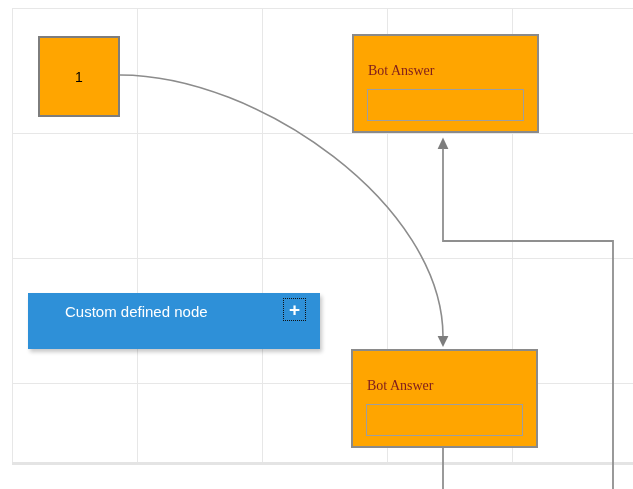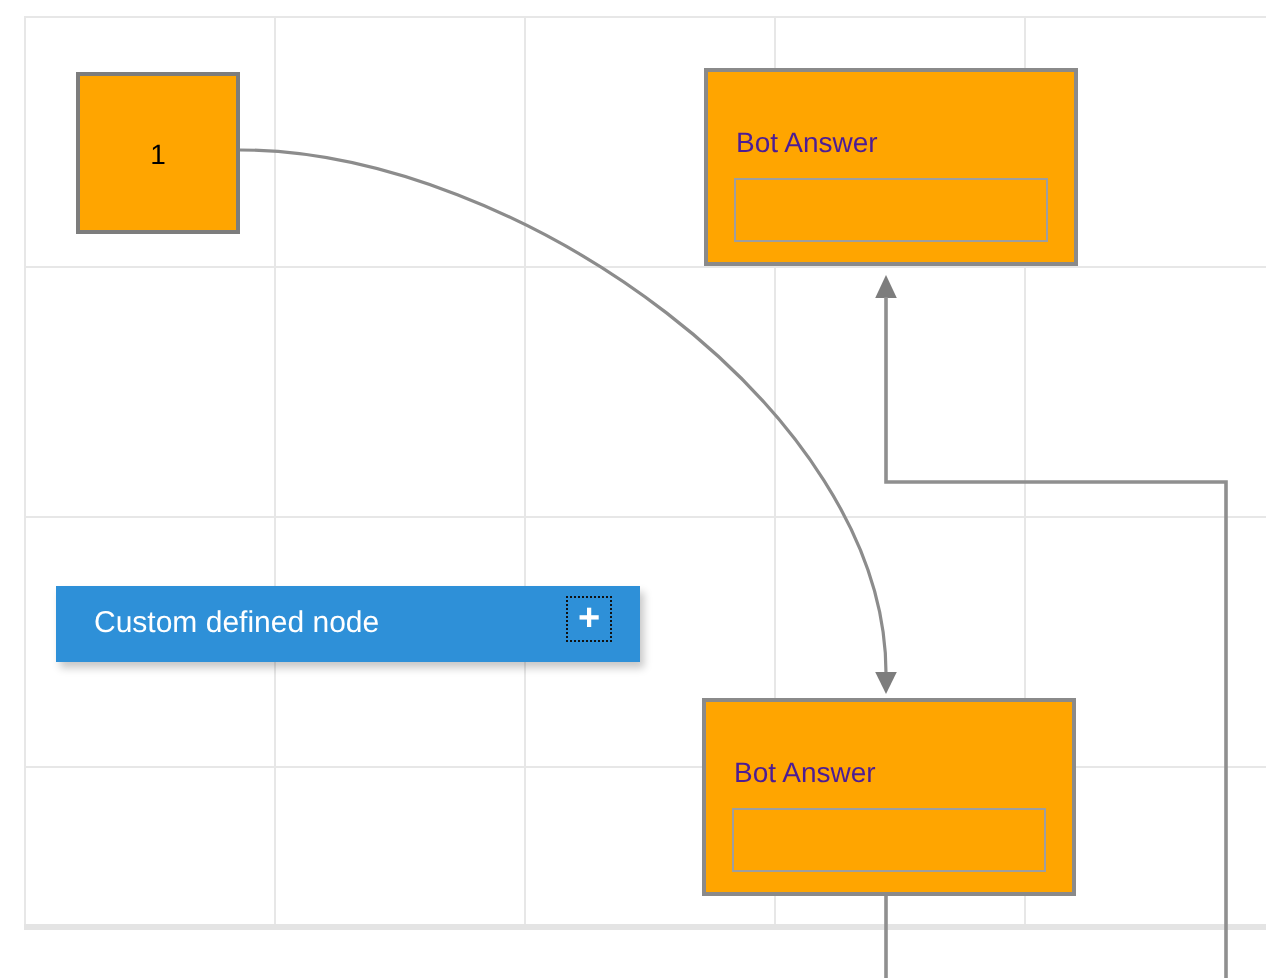--- a/index.html
+++ b/index.html
@@ -9,26 +9,26 @@
 
   .node{position:absolute;box-sizing:border-box;background:#ffa500;}
 
   .square{left:38px;top:36px;width:82px;height:81px;border:2px solid #7d7d7d;
           display:flex;align-items:center;justify-content:center;
           font-size:14px;color:#000;}
 
   .bot{width:187px;height:99px;border:2px solid #8a8a8a;}
   .bot-top{left:352px;top:34px;}
   .bot-bottom{left:351px;top:349px;}
-  .bot-title{position:absolute;left:14px;top:27px;font-size:14px;color:#4c1d95;white-space:nowrap;}
+  .bot-title{position:absolute;left:14px;top:27px;font-size:14px;color:#7f1d1d;white-space:nowrap;font-family:Liberation Serif, serif;}
   .bot-box{position:absolute;left:13px;top:53px;width:155px;height:30px;border:1px solid #9e9e9e;}
 
-  .custom{position:absolute;left:28px;top:293px;width:292px;height:38px;box-sizing:border-box;
+  .custom{position:absolute;left:28px;top:293px;width:292px;height:56px;box-sizing:border-box;
           background:#2e90d8;color:#ffffff;font-size:15px;line-height:38px;
-          padding-left:19px;box-shadow:2px 3px 4px rgba(0,0,0,0.22);}
+          padding-left:37px;box-shadow:2px 3px 4px rgba(0,0,0,0.22);}
   .custom-label{display:inline-block;}
   .add-handle{position:absolute;right:14px;top:5px;width:21px;height:21px;
               border:1px dotted #111111;display:flex;align-items:center;justify-content:center;}
   .plus{color:#ffffff;font-size:19px;font-weight:700;line-height:1;margin-top:-1px;}
 </style>
 </head>
 <body>
 
 <div class="stage">
 

